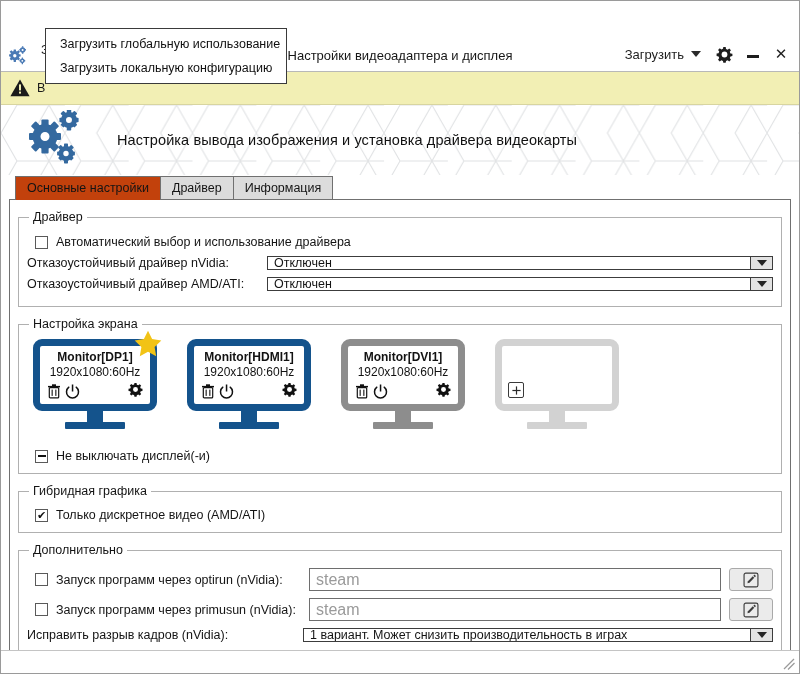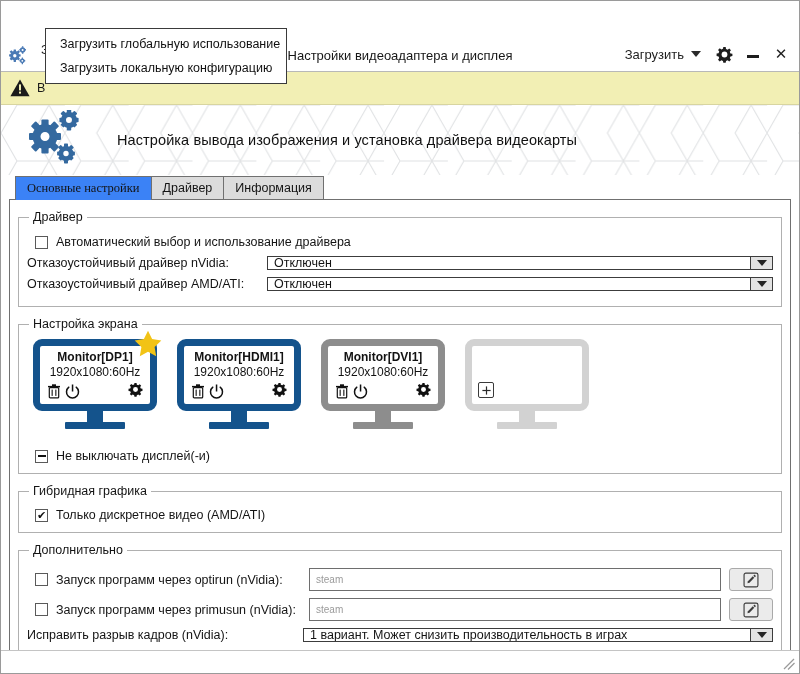--- a/index.html
+++ b/index.html
@@ -170,23 +170,22 @@
     padding: 4px 11px 4px 11px;
     font-size: 12.5px;
     background: #dcdcdc;
     color: #141414;
     margin-right: -1px;
     cursor: default;
     position: relative;
     line-height: 15px;
   }
   .tab.active {
-    background: #3b82f6;
+    background: #c2410c;
     z-index: 2;
-    font-family: Liberation Serif, serif;
   }
 
   
   .content {
     margin: 0 8px 0 8px;
     border: 1px solid #707070;
     border-top: 1px solid #707070;
     padding: 10px 8px 8px 8px;
     box-sizing: border-box;
     background: #ffffff;
@@ -268,42 +267,42 @@
   }
 
   
   .tfield {
     border: 1px solid #6e6e6e;
     height: 23px;
     background: #ffffff;
     display: flex; align-items: center;
     padding-left: 6px;
     box-sizing: border-box;
-    font-size: 10px;
+    font-size: 16px;
     color: #9a9a9a;
     flex: 1 1 auto;
     overflow: hidden;
     white-space: nowrap;
   }
   .editbtn {
     width: 44px; height: 23px;
     border: 1px solid #a9a9a9;
     border-radius: 3px;
     background: #ebebeb;
     display: flex; align-items: center; justify-content: center;
     box-sizing: border-box;
     margin-left: 8px;
     flex: 0 0 auto;
   }
 
   
   .monitors {
     display: flex;
     align-items: center;
-    gap: 20px;
+    gap: 30px;
     padding: 4px 2px 2px 6px;
   }
   .mon {
     position: relative;
     width: 124px;
   }
   .mon-screen {
     border: 7px solid #14538c;
     border-radius: 9px;
     background: #ffffff;

